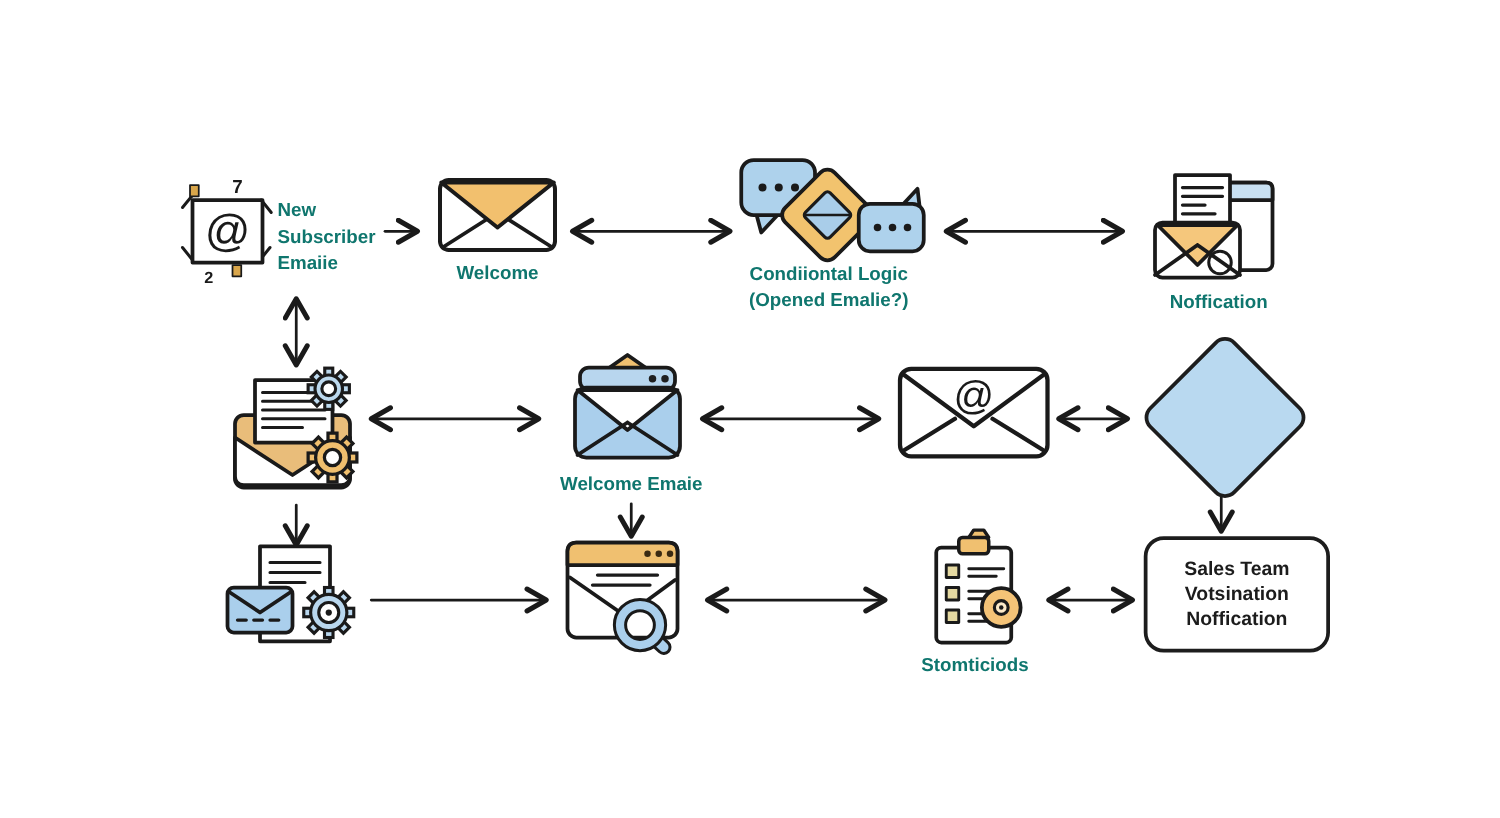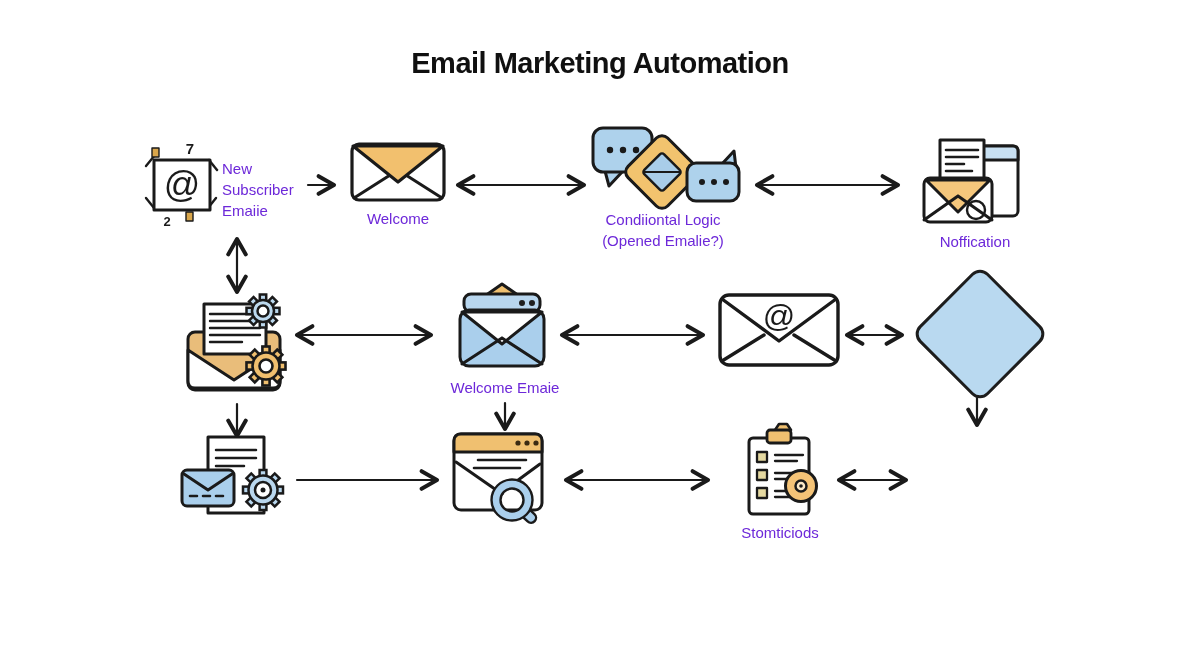--- a/index.html
+++ b/index.html
@@ -8,21 +8,21 @@
     font-family:"Liberation Sans",sans-serif;color:#1c1c1c;
   }
   .canvas{position:absolute;inset:0}
   .title{
     position:absolute;top:28px;left:0;width:100%;text-align:center;
     font-size:29px;font-weight:800;letter-spacing:-0.5px;color:#101010;
   }
   .edges{position:absolute;left:0;top:0;width:1200px;height:654px;pointer-events:none}
   .edges line{stroke:#1a1a1a;stroke-width:2.2;stroke-linecap:round}
   .node-svg{position:absolute;overflow:visible}
-  .label{position:absolute;font-weight:400;font-size:15px;line-height:21px;color:#6d28d9}
+  .label{position:absolute;font-weight:700;font-size:15px;line-height:21px;color:#0f766e}
   .label span{display:block}
   .center{text-align:center}
   .diamond-shape{
     position:absolute;left:931px;top:285px;width:92px;height:92px;
     background:#b9d9f0;border:3.5px solid #1d1d1d;border-radius:12px;
     transform:rotate(45deg);
   }
   .diamond-label{
     position:absolute;left:907px;top:310px;width:140px;text-align:center;
     font-weight:700;font-size:16px;line-height:21px;color:#14212b;
@@ -33,21 +33,20 @@
     display:flex;flex-direction:column;align-items:center;justify-content:center;
     font-weight:700;font-size:15.5px;line-height:20px;text-align:center;color:#1c1c1c;
   }
   svg text{font-family:"Liberation Sans",sans-serif;fill:#1a1a1a}
 </style>
 </head>
 <body>
 
 <div class="canvas">
 
-  <h1 class="title">Email Marketing Automation</h1>
 
   <svg class="edges">
     <defs>
       <marker id="ah" orient="auto-start-reverse" markerWidth="12" markerHeight="12" refX="8" refY="5">
         <path d="M1,1 L8,5 L1,9" fill="none" stroke="#1a1a1a" stroke-width="1.8" stroke-linecap="round" stroke-linejoin="round"></path>
       </marker>
     </defs>
     <line x1="308" y1="185" x2="334" y2="185" marker-end="url(#ah)"></line>
     <line x1="458" y1="185" x2="584" y2="185" marker-start="url(#ah)" marker-end="url(#ah)"></line>
     <line x1="757" y1="185" x2="898" y2="185" marker-start="url(#ah)" marker-end="url(#ah)"></line>
@@ -247,14 +246,19 @@
       <path d="M40,69 L68,69 M40,75 L62,75" fill="none" stroke-width="2.3"></path>
       <circle cx="66" cy="64" r="15.5" fill="#f4c377" stroke-width="3"></circle>
       <circle cx="66" cy="64" r="5.5" fill="#fbe9c8" stroke-width="2.5"></circle>
       <circle cx="66" cy="64" r="1.8" fill="#1a1a1a" stroke="none"></circle>
     </g>
   </svg>
   <div class="label center" style="left:640px;top:521px;width:280px;line-height:24px">
     <span>Stomticiods</span>
   </div>
 
+  <div class="sales-box">
+    <span>Sales Team</span>
+    <span>Votsination</span>
+    <span>Noffication</span>
+  </div>
 
 </div>
 
 </body></html>

